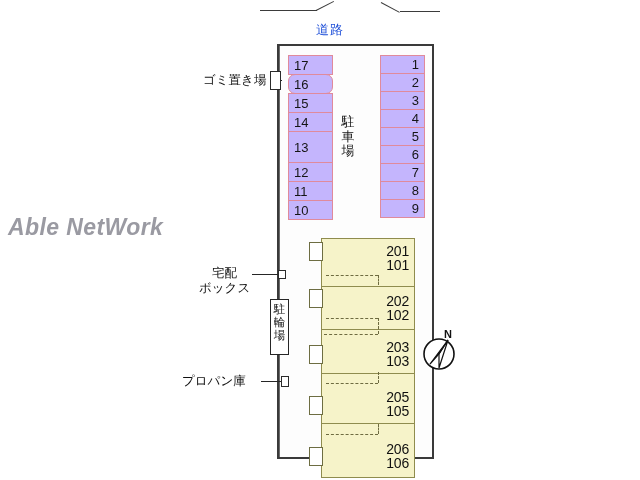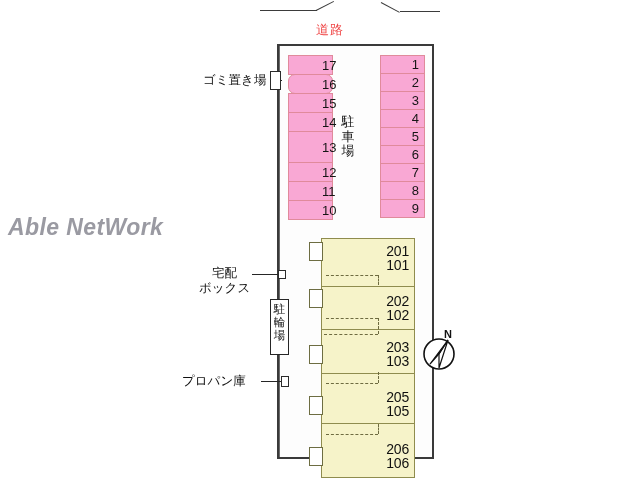--- a/index.html
+++ b/index.html
@@ -32,21 +32,21 @@
     white-space: nowrap;
     font-style: italic;
   }
 
   
   .road-label {
     position: absolute;
     left: 316px;
     top: 21px;
     font-size: 13px;
-    color: #ef4444;
+    color: #1d4ed8;
     letter-spacing: 1px;
     white-space: nowrap;
   }
   .road-line {
     position: absolute;
     background: #3b3b3b;
     height: 1px;
   }
   .road-diag {
     position: absolute;
@@ -77,26 +77,25 @@
 
   
   .stall-col {
     position: absolute;
     display: flex;
     flex-direction: column;
   }
   .stall {
     position: relative;
     box-sizing: border-box;
-    background: #f9a8d4;
+    background: #c4b5fd;
     border: 1px solid #e08a9b;
     margin-top: -1px;
     display: flex;
     align-items: center;
-    padding-left: 28px;
   }
   .stall:first-child { margin-top: 0; }
   .stall .num {
     font-size: 13px;
     color: #151515;
     line-height: 1;
     width: 100%;
   }
   .col-left .stall .num { padding-left: 5px; text-align: left; }
   .col-right .stall .num { padding-right: 5px; text-align: right; }

